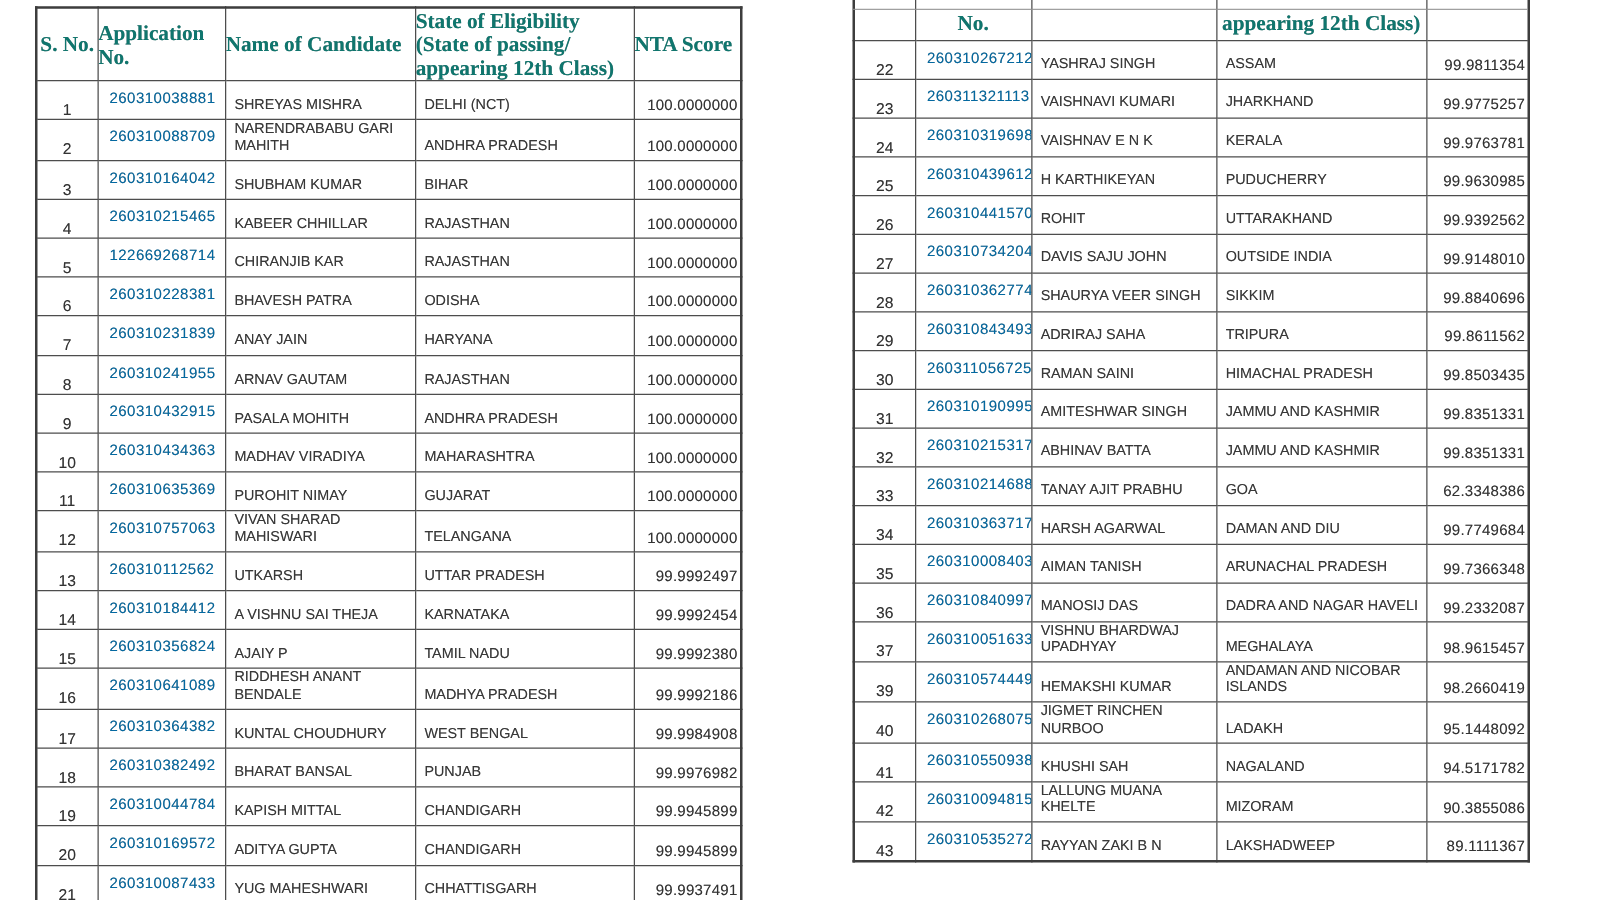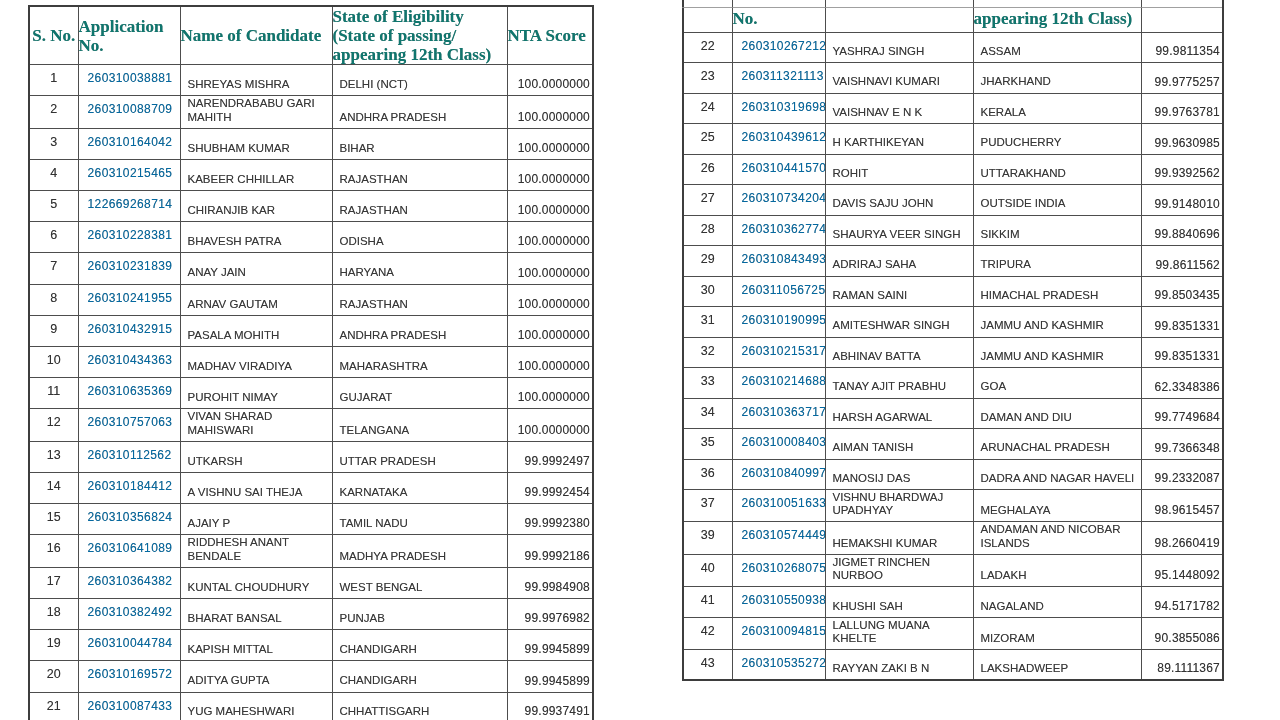--- a/index.html
+++ b/index.html
@@ -19,21 +19,21 @@
     background: #ffffff;
   }
   .tbl-left  { left: 28px;  top: 5px; width: 564px; border: 2px solid #3d3d3d; }
   .tbl-right { left: 682px; top: 0;   width: 540px; border: 2px solid #3d3d3d; border-top: 0; }
   .tbl th, .tbl td {
     border: 1px solid #4d4d4d;
     padding: 0;
     overflow: hidden;
     text-shadow: 0 0 0.5px rgba(70,70,70,0.55);
   }
-  .tbl-right thead th { border-top: 0; }
+  .tbl-right thead th { border-top: 0; text-align: center; }
 
   
   thead th {
     font-family: Liberation Serif, serif;
     font-weight: bold;
     font-size: 17px;
     line-height: 1.12;
     color: #0f766e;
     text-align: left;
     vertical-align: middle;
@@ -41,21 +41,21 @@
   }
   .tbl-left thead tr { height: 57px; }
   .tbl-right thead tr { height: 32px; }
   .tbl-right thead th { vertical-align: bottom; padding-bottom: 3px; }
   thead th.c-sno { text-align: center; }
 
   
   .tbl-left tbody tr { height: 31.2px; }
   .tbl-right tbody tr { height: 30.5px; }
 
-  td.c-sno   { text-align: center; vertical-align: top; padding-top: 6px; font-size: 12.5px; color: #333; }
+  td.c-sno   { text-align: center; vertical-align: top; padding-top: 16px; font-size: 12.5px; color: #333; }
   td.c-app   { vertical-align: top; padding: 6px 2px 0 9px; font-size: 12px; letter-spacing: 0.4px; color: #0369a1; }
   td.c-name  { vertical-align: bottom; padding: 1px 4px 4px 7px; font-size: 11.5px; line-height: 1.15; color: #383838; }
   td.c-state { vertical-align: bottom; padding: 1px 4px 4px 7px; font-size: 11.5px; line-height: 1.15; color: #383838; }
   td.c-score { vertical-align: bottom; padding: 1px 2px 4px 7px; font-size: 12px; letter-spacing: 0.2px; color: #333; text-align: right; }
 
   .scan-line {
     position: absolute;
     left: 682px;
     top: 7px;
     width: 540px;

